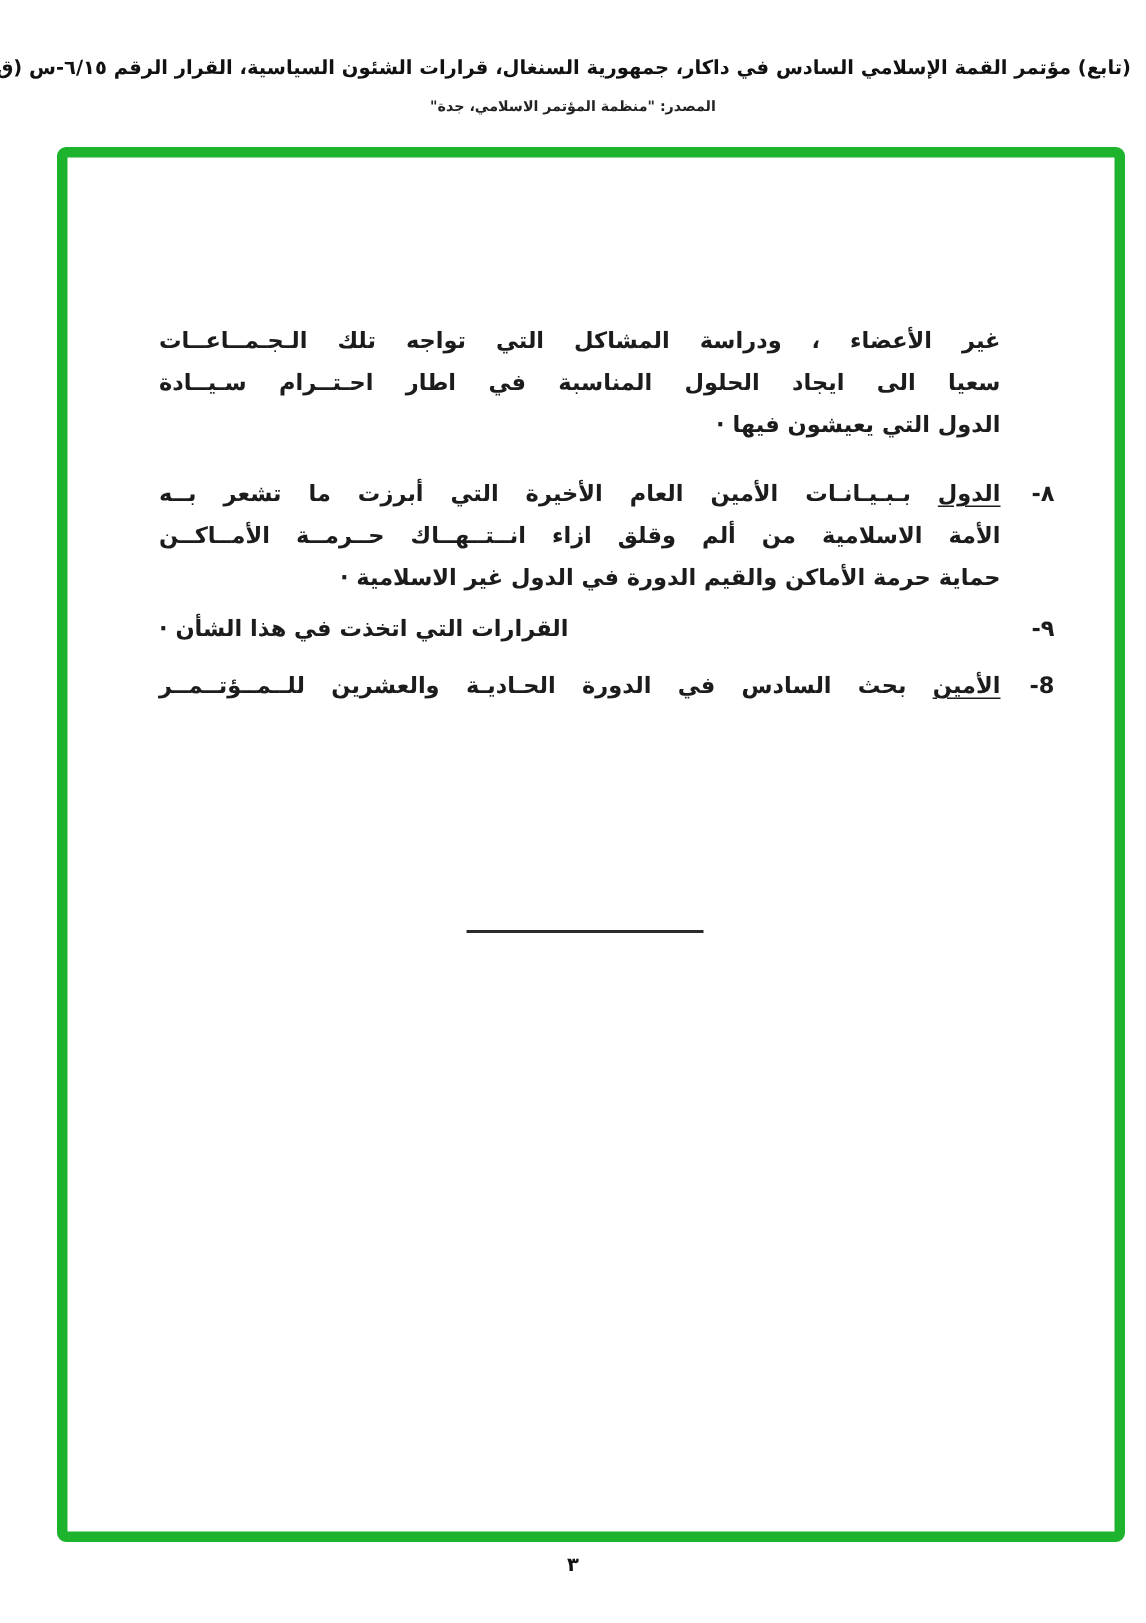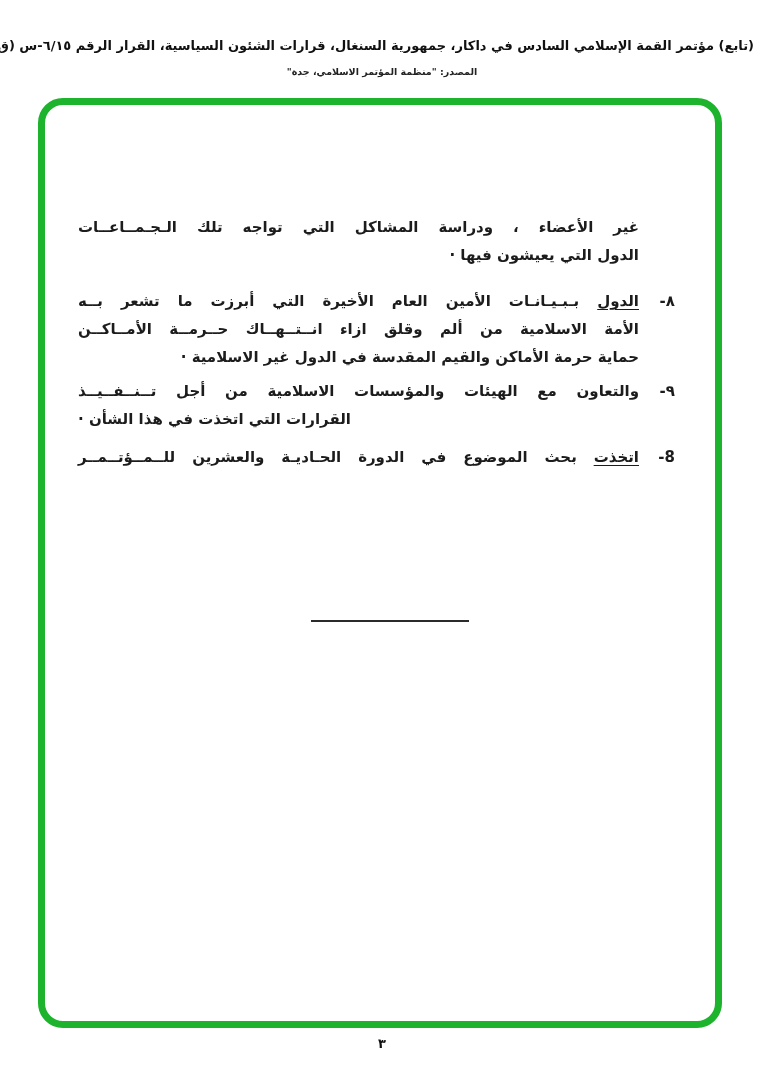--- a/index.html
+++ b/index.html
@@ -11,21 +11,21 @@
     position:absolute;top:38px;left:10px;right:10px;text-align:center;
     direction:rtl;font-size:13px;font-weight:bold;color:#111;
     white-space:nowrap;letter-spacing:0px;
   }
   .header-line2{
     position:absolute;top:66px;left:0;right:0;text-align:center;
     direction:rtl;font-size:9.5px;font-weight:bold;color:#222;
   }
   .frame{
     position:absolute;left:38px;top:98px;width:670px;height:916px;
-    border:7px solid #1db32d;border-radius:25px;
+    border:7px solid #1db32d;border-radius:6px;padding-left:28px;
   }
   .content{
     position:absolute;top:108px;right:40px;width:597px;direction:rtl;
   }
   .para{
     position:relative;padding-right:36px;font-size:15px;font-weight:bold;
     color:#1c1c1c;
   }
   .para .num{
     position:absolute;right:0;top:0;line-height:28px;font-size:15px;
@@ -48,34 +48,34 @@
 <body>
 
 <div class="header-line1">(تابع) مؤتمر القمة الإسلامي السادس في داكار، جمهورية السنغال، قرارات الشئون السياسية، القرار الرقم ٦/١٥-س (ق أ)</div>
 
 <div class="header-line2">المصدر: "منظمة المؤتمر الاسلامي، جدة"</div>
 
 <div class="frame">
   <div class="content" id="paragraphs">
       <div class="para" style="margin-bottom: 18px;">
         <div class="line j"><span>غير الأعضاء ، ودراسة المشاكل التي تواجه تلك الـجـمــاعــات</span></div>
+        <div class="line j"><span>سعيا الى ايجاد الحلول المناسبة في اطار احـتــرام سـيــادة</span></div>
         <div class="line r"><span>الدول التي يعيشون فيها ·</span></div>
       </div>
       <div class="para" style="margin-bottom: 6px;">
         <span class="num">٨-</span>
         <div class="line j"><span class="u">الدول</span><span>  بـبـيـانـات الأمين العام الأخيرة التي أبرزت ما تشعر بــه</span></div>
         <div class="line j"><span>الأمة الاسلامية من ألم وقلق ازاء انــتــهــاك حــرمــة الأمــاكــن</span></div>
-        <div class="line r"><span>حماية حرمة الأماكن والقيم المقدسة في الدول غير الاسلامية ·</span></div>
+        <div class="line r"><span>حماية حرمة الأماكن والقيم الدورة في الدول غير الاسلامية ·</span></div>
       </div>
       <div class="para" style="margin-bottom: 10px;">
         <span class="num">٩-</span>
-        <div class="line j"><span>والتعاون مع الهيئات والمؤسسات الاسلامية من أجل تــنــفــيــذ</span></div>
         <div class="line c"><span>القرارات التي اتخذت في هذا الشأن ·</span></div>
       </div>
       <div class="para" style="margin-bottom: 0px;">
         <span class="num">8-</span>
-        <div class="line j"><span class="u">اتخذت</span><span> بحث الموضوع في الدورة الحـاديـة والعشرين للــمــؤتــمــر</span></div>
+        <div class="line j"><span class="u">الأمين</span><span> بحث السادس في الدورة الحـاديـة والعشرين للــمــؤتــمــر</span></div>
       </div>
     </div>
   <div class="divider"></div>
 </div>
 
 <div class="page-number">٣</div>
 
 </body></html>

